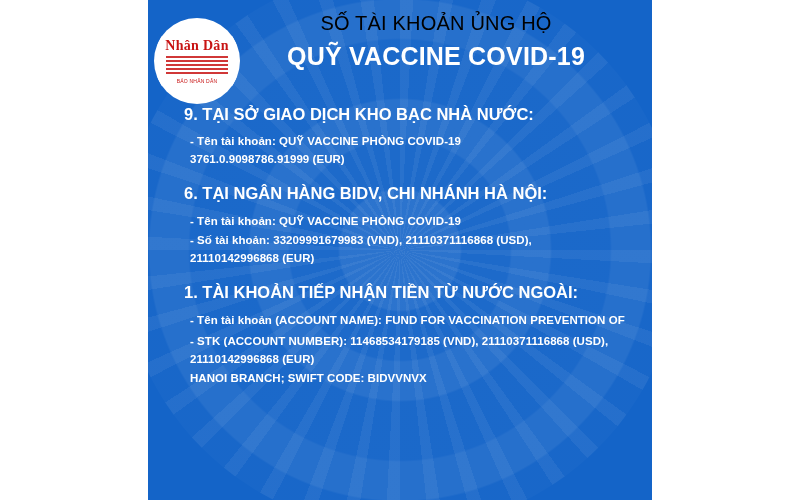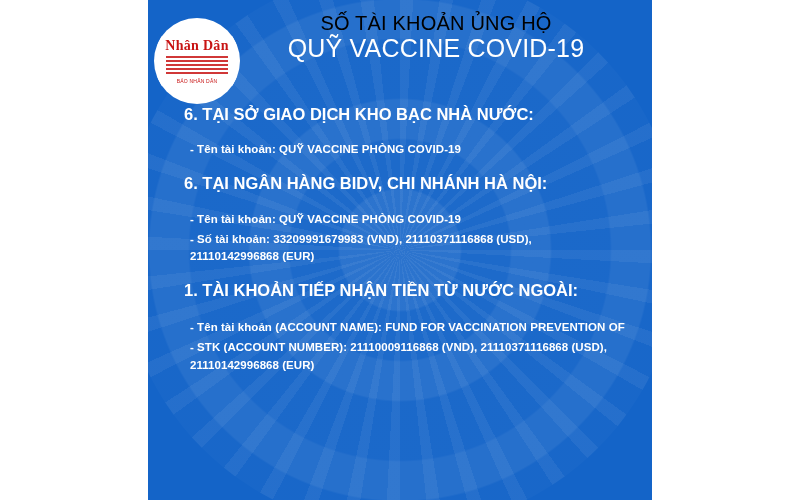--- a/index.html
+++ b/index.html
@@ -145,44 +145,44 @@
   .title-line1 {
     font-size: 20px;
     font-weight: normal;
     color: #000000;
     line-height: 1.12;
     letter-spacing: 0.2px;
     white-space: nowrap;
   }
   .title-line2 {
     font-size: 25px;
-    font-weight: normal;
+    font-weight: bold;
     color: #ffffff;
     line-height: 1.18;
     letter-spacing: 0.2px;
     white-space: nowrap;
+    margin-top: 8px;
   }
 
   
   .sections {
     padding: 12px 26px 0 36px;
   }
   .section {
     margin-bottom: 14px;
   }
   .section-heading {
     font-size: 16.5px;
     font-weight: bold;
     color: #ffffff;
     line-height: 1.3;
     margin-bottom: 8px;
   }
   .section-lines {
     padding-left: 6px;
-    margin-top: 16px;
   }
   .line {
     font-size: 11.5px;
     color: #ffffff;
     line-height: 1.55;
     margin-bottom: 2px;
     font-weight: bold;
     letter-spacing: 0.05px;
   }
   .line.cont {
@@ -213,39 +213,41 @@
       </div>
       <div class="title-block">
         <div class="title-line1">SỐ TÀI KHOẢN ỦNG HỘ</div>
         <div class="title-line2">QUỸ VACCINE COVID-19</div>
       </div>
     </div>
 
     <div class="sections">
 
       <div class="section sec1">
-        <div class="section-heading">6. TẠI SỞ GIAO DỊCH KHO BẠC NHÀ NƯỚC:</div>
+        <div class="section-heading">9. TẠI SỞ GIAO DỊCH KHO BẠC NHÀ NƯỚC:</div>
         <div class="section-lines">
           <div class="line">- Tên tài khoản: QUỸ VACCINE PHÒNG COVID-19</div>
+          <div class="line cont">3761.0.9098786.91999 (EUR)</div>
         </div>
       </div>
 
       <div class="section sec2">
         <div class="section-heading">6. TẠI NGÂN HÀNG BIDV, CHI NHÁNH HÀ NỘI:</div>
         <div class="section-lines">
           <div class="line">- Tên tài khoản: QUỸ VACCINE PHÒNG COVID-19</div>
           <div class="line">- Số tài khoản: 33209991679983 (VND), 21110371116868 (USD),</div>
           <div class="line cont">21110142996868 (EUR)</div>
         </div>
       </div>
 
       <div class="section sec3">
         <div class="section-heading">1. TÀI KHOẢN TIẾP NHẬN TIỀN TỪ NƯỚC NGOÀI:</div>
         <div class="section-lines">
           <div class="line">- Tên tài khoản (ACCOUNT NAME): FUND FOR VACCINATION PREVENTION OF</div>
-          <div class="line">- STK (ACCOUNT NUMBER): 21110009116868 (VND), 21110371116868 (USD),</div>
+          <div class="line">- STK (ACCOUNT NUMBER): 11468534179185 (VND), 21110371116868 (USD),</div>
           <div class="line cont">21110142996868 (EUR)</div>
+          <div class="line cont">HANOI BRANCH; SWIFT CODE: BIDVVNVX</div>
         </div>
       </div>
 
     </div>
   </div>
 </div>
 
 </body></html>

